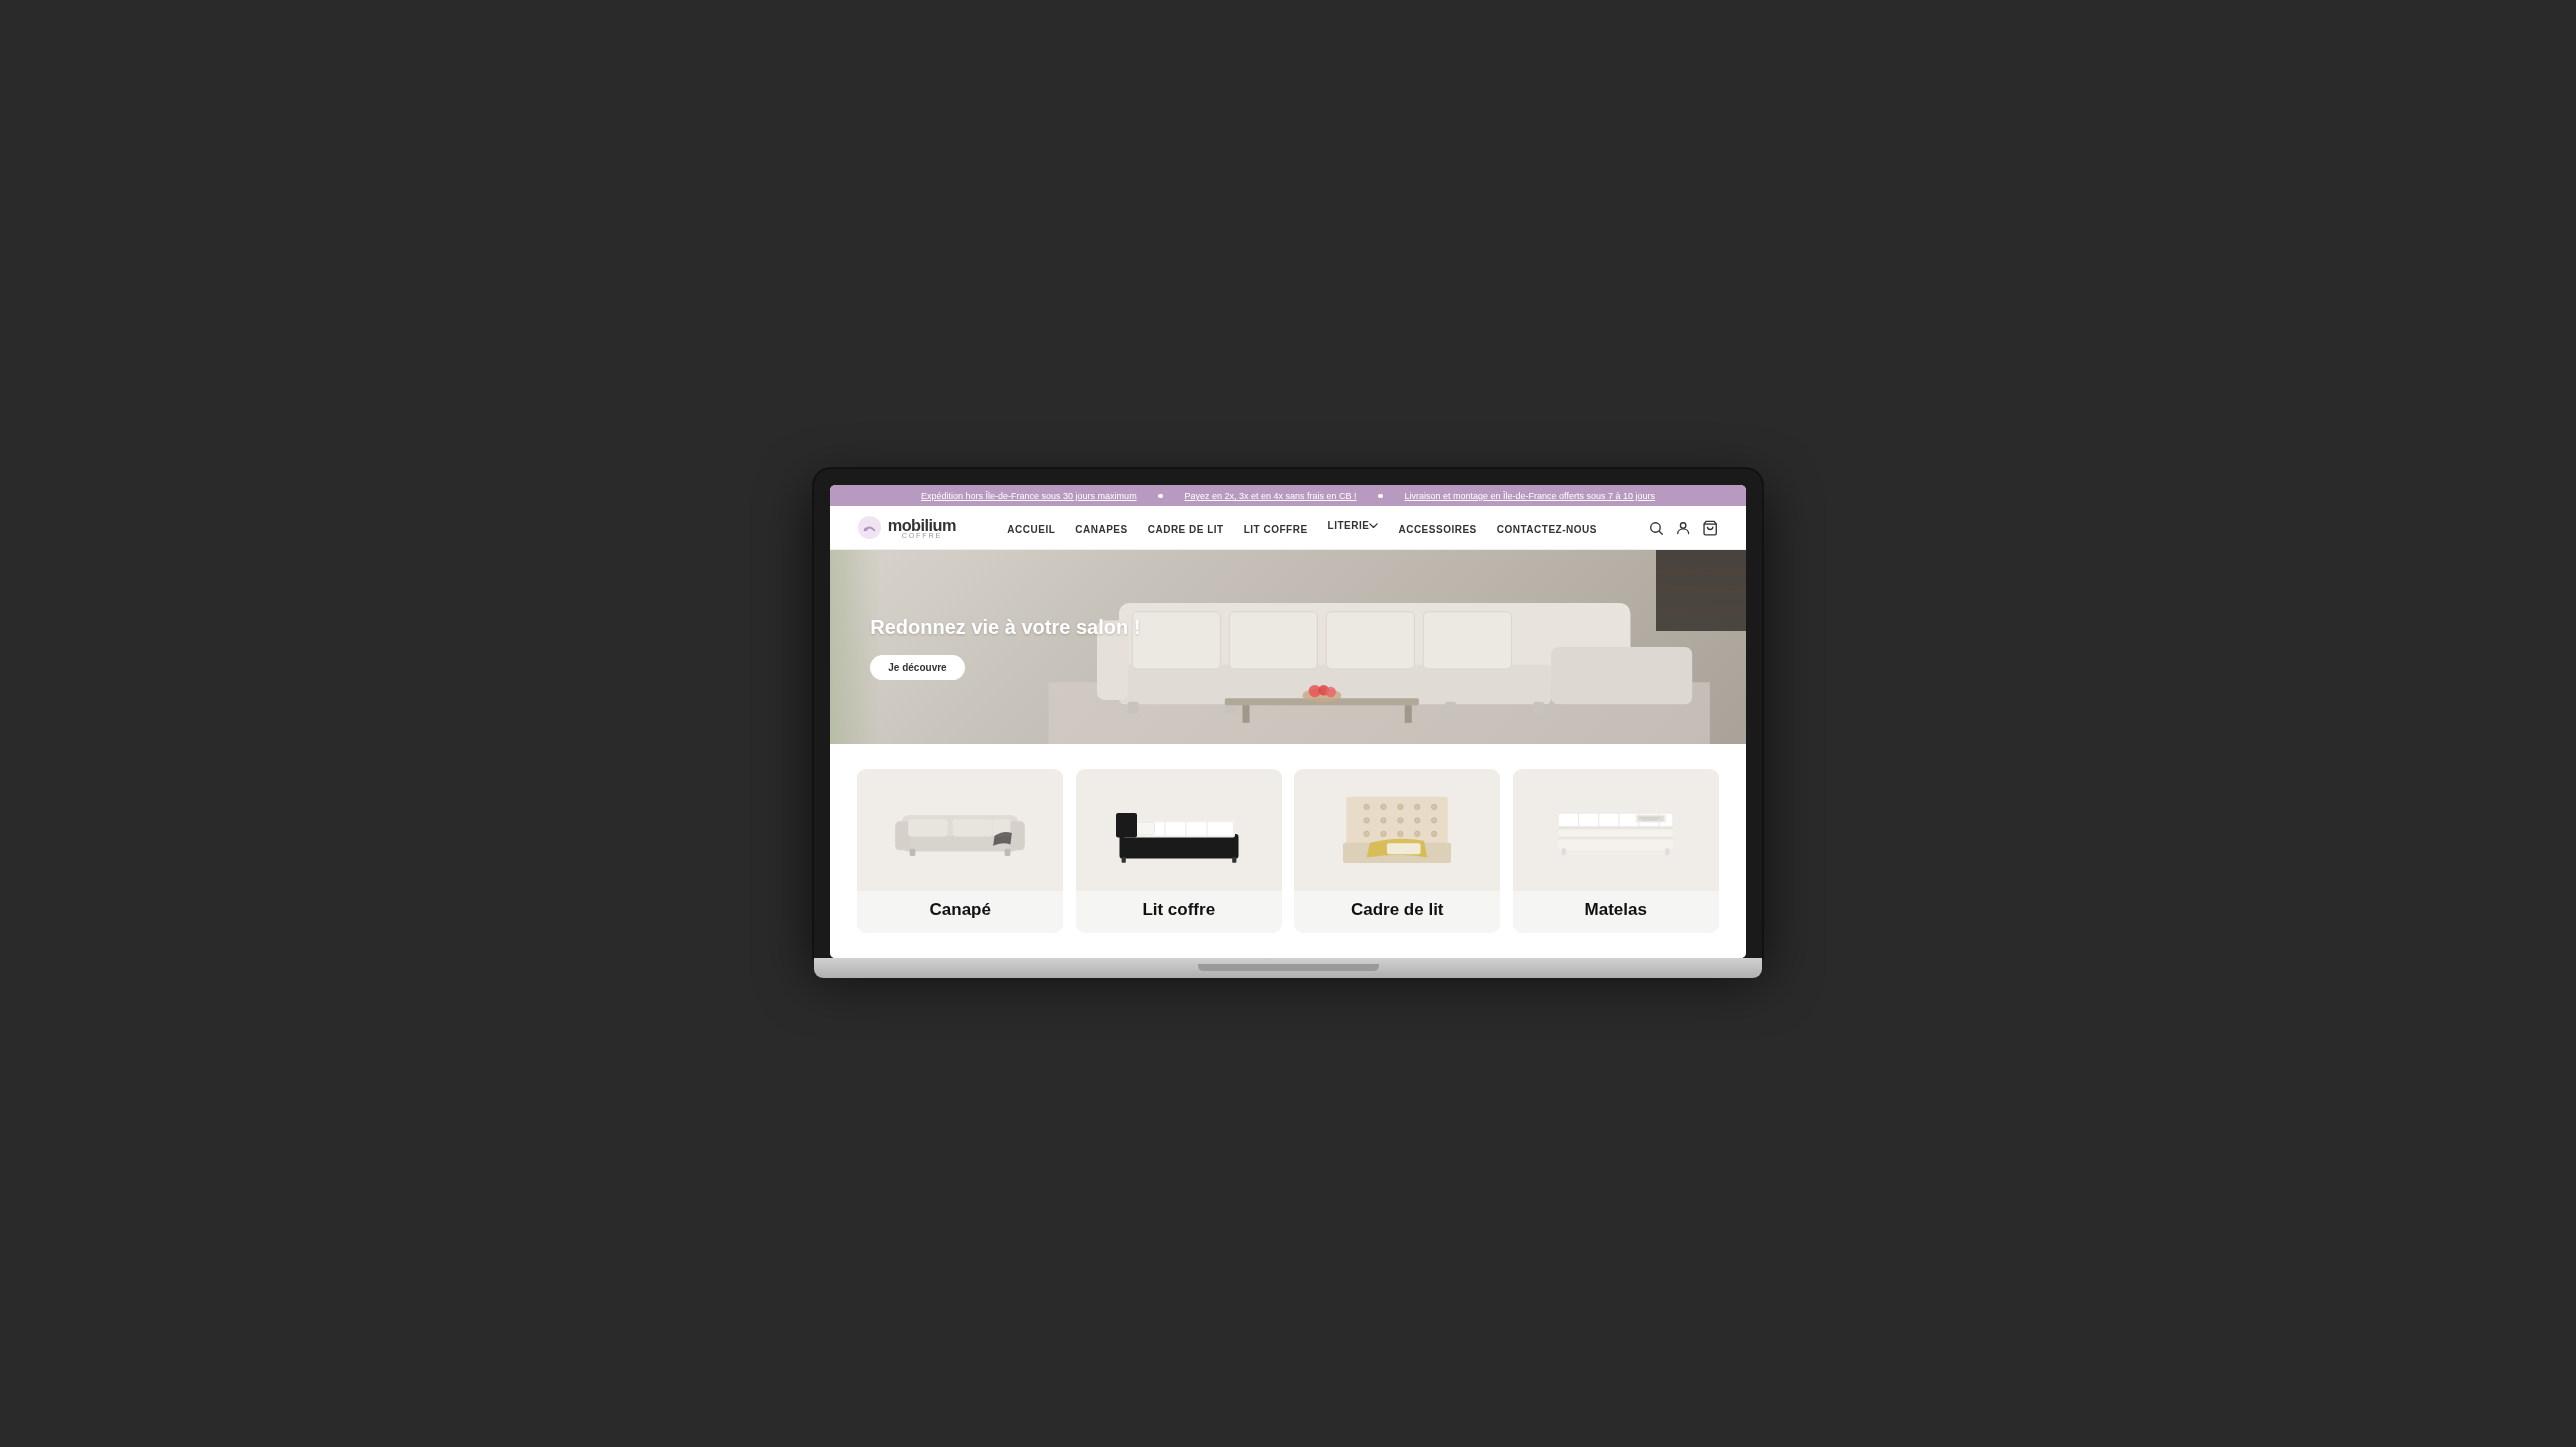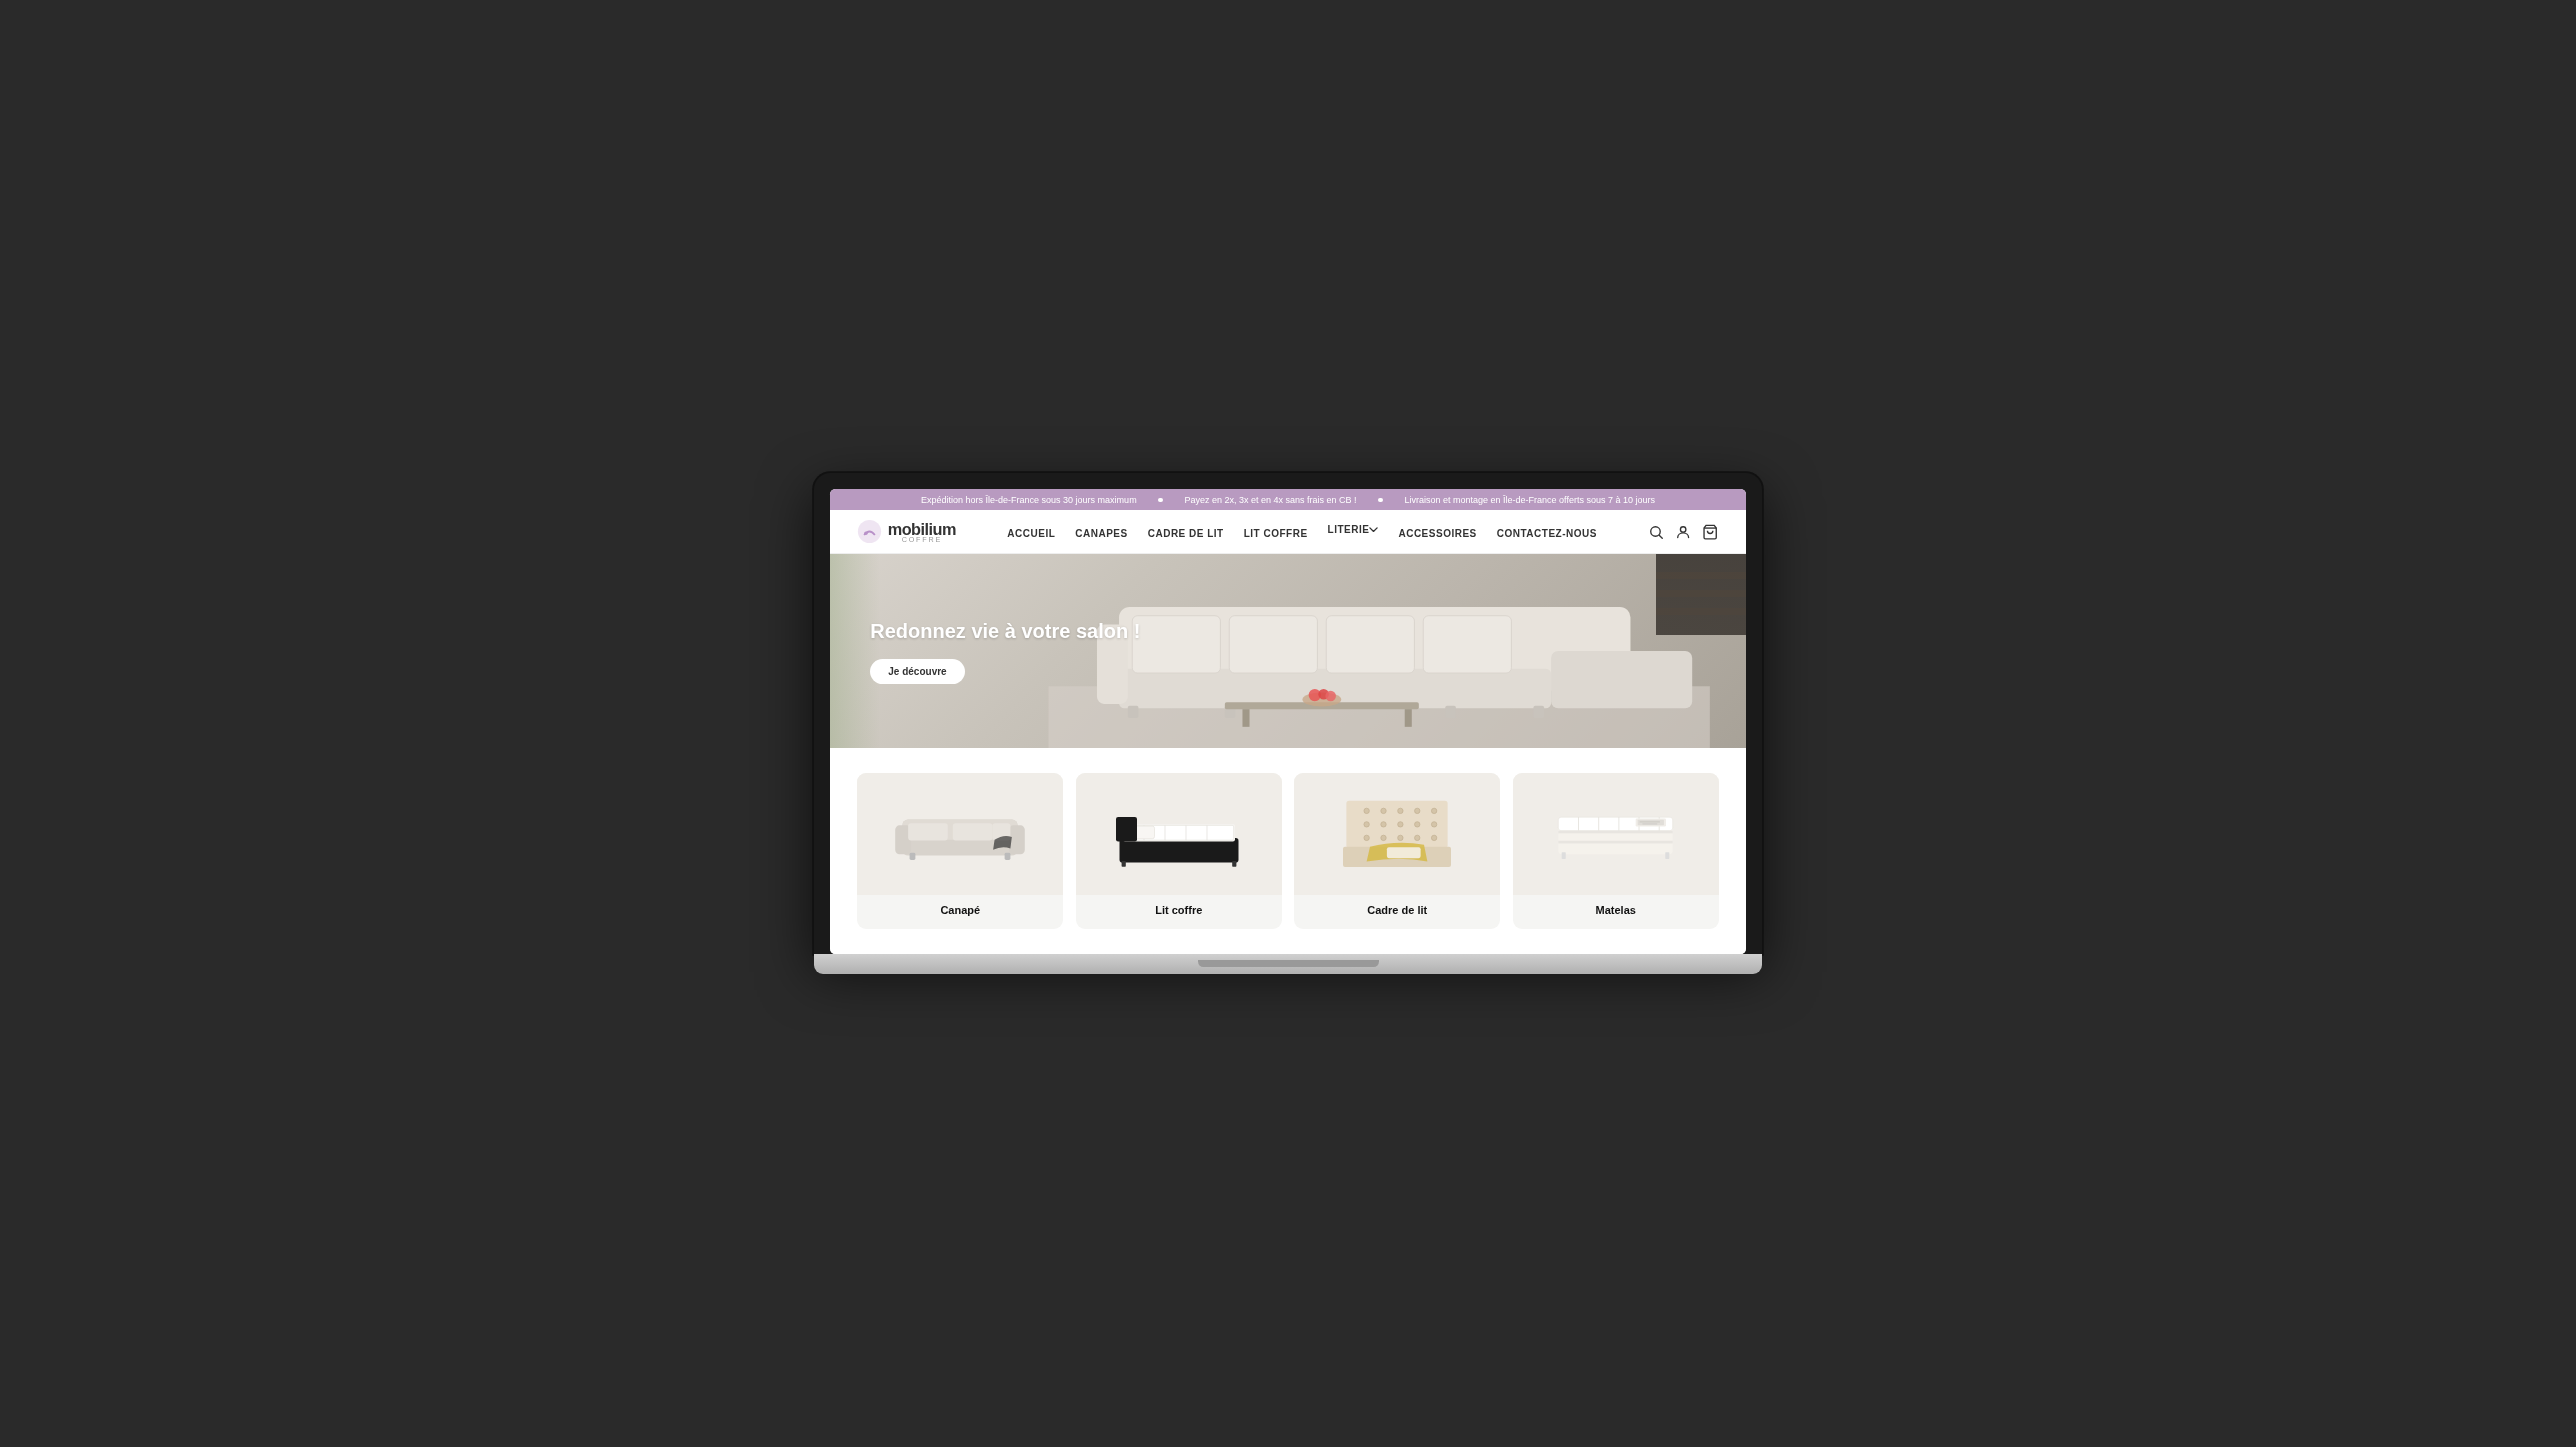--- a/index.html
+++ b/index.html
@@ -53,20 +53,21 @@
     .promo-banner {
       background: #b89ac0;
       color: #fff;
       font-size: 9px;
       display: flex;
       align-items: center;
       justify-content: center;
       gap: 21.7px;
       padding: 5.4px 10.8px;
       white-space: nowrap;
+      text-decoration: underline;
     }
 
     .banner-dot {
       width: 4.5px;
       height: 4.5px;
       background: #fff;
       border-radius: 50%;
       display: inline-block;
       flex-shrink: 0;
     }
@@ -246,21 +247,21 @@
       width: 100%;
       height: 122px;
       display: flex;
       align-items: center;
       justify-content: center;
       background: #f0ede8;
       position: relative;
     }
 
     .collection-label {
-      font-size: 11px;
+      font-size: 17px;
       font-weight: 700;
       color: #111;
       margin-top: 9px;
       text-align: left;
     }
 
     .chevron-down {
       width: 9px;
       height: 5.4px;
     }

